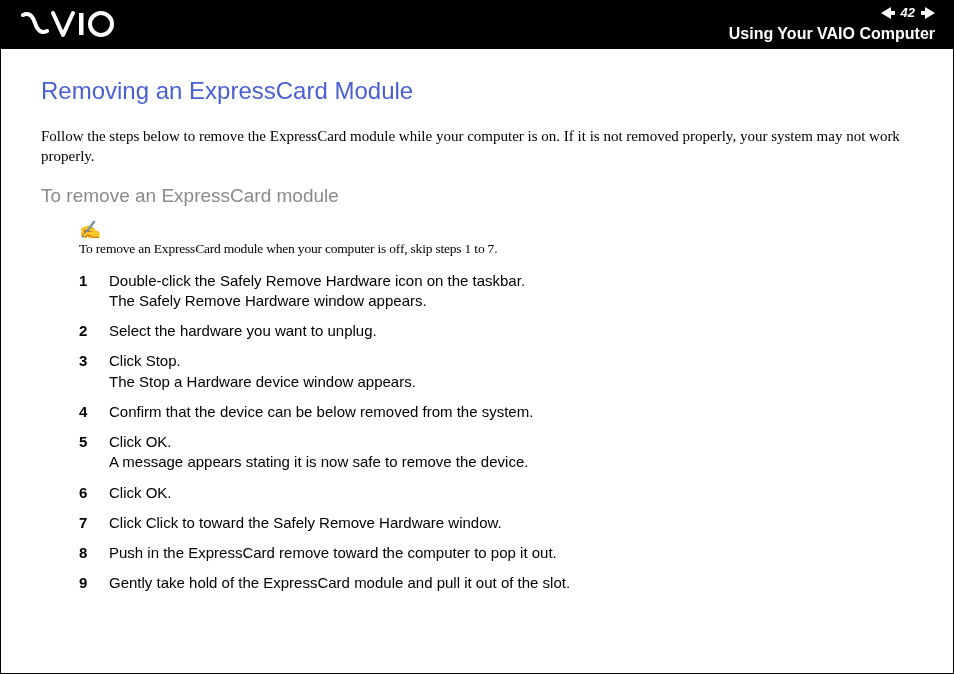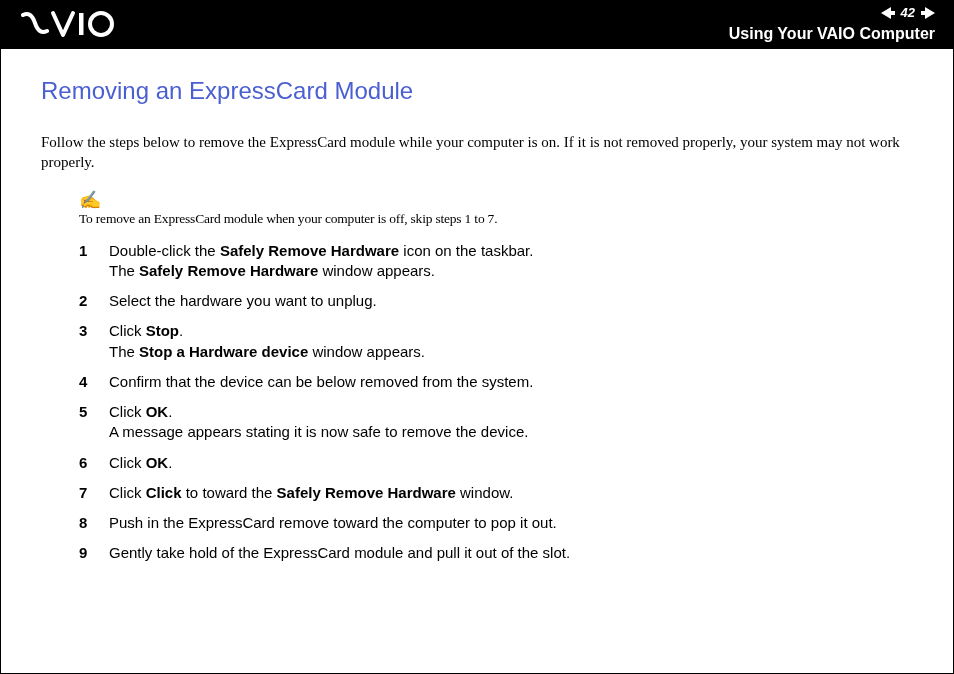--- a/index.html
+++ b/index.html
@@ -52,21 +52,21 @@
     font-size: 16px;
     margin-top: 2px;
   }
   .content {
     padding: 28px 40px 20px 40px;
   }
   h1.title {
     color: #4a5fd0;
     font-weight: normal;
     font-size: 24px;
-    margin: 0 0 27px 0;
+    margin: 0 0 21px 0;
   }
   p.intro {
     font-size: 15px;
     line-height: 1.35;
     margin: 0 0 18px 0;
     font-family: Liberation Serif, serif;
   }
   h2.subtitle {
     color: #8a8a8a;
     font-weight: normal;
@@ -103,21 +103,21 @@
     font-size: 15px;
     line-height: 1.35;
   }
   ol.steps > li::before {
     content: counter(step);
     position: absolute;
     left: 0;
     top: 0;
     font-weight: bold;
   }
-  .b { font-weight: bold; }
+  .b { font-weight: normal; }
 </style>
 </head>
 <body>
 
 <div class="header">
   <div class="logo">
     <svg width="100" height="30" viewBox="0 0 100 30">
       <path d="M2 6 Q10 2 14 14 Q18 26 26 22" stroke="#fff" stroke-width="4" fill="none" stroke-linecap="round"></path>
       <path d="M32 4 L42 26 L52 4" stroke="#fff" stroke-width="4" fill="none" stroke-linejoin="round" stroke-linecap="round"></path>
       <rect x="58" y="4" width="4.5" height="22" fill="#fff"></rect>
@@ -138,20 +138,21 @@
           </svg>
       </span>
     </div>
     <div class="nav-row2">Using Your VAIO Computer</div>
   </div>
 </div>
 
 <div class="content">
   <h1 class="title">Removing an ExpressCard Module</h1>
   <p class="intro">Follow the steps below to remove the ExpressCard module while your computer is on. If it is not removed properly, your system may not work properly.</p>
+  <h2 class="subtitle">To remove an ExpressCard module</h2>
 
   <div class="note-block">
     <div class="note-icon">✍</div>
     <div class="note-text">To remove an ExpressCard module when your computer is off, skip steps 1 to 7.</div>
   </div>
 
   <ol class="steps">
     <li><span>Double-click the </span><span class="b">Safely Remove Hardware</span><span style="white-space:pre-line"> icon on the taskbar.
 The </span><span class="b">Safely Remove Hardware</span><span> window appears.</span></li>
     <li><span>Select the hardware you want to unplug.</span></li>

